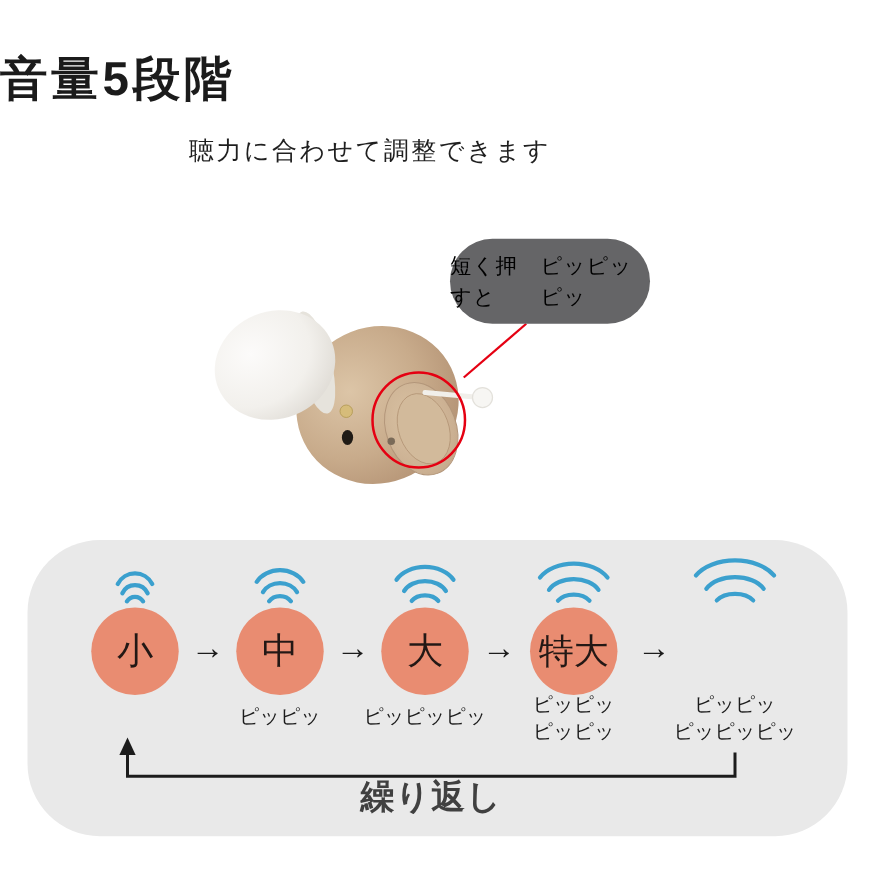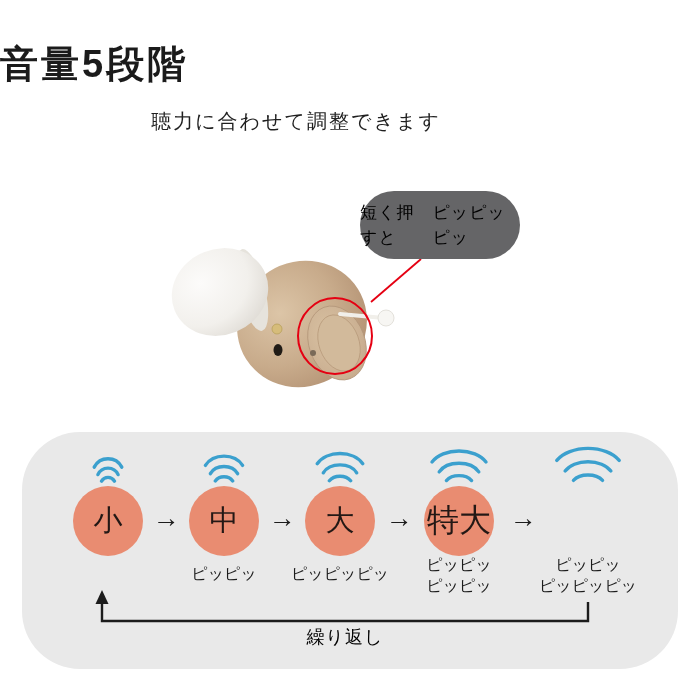--- a/index.html
+++ b/index.html
@@ -22,27 +22,27 @@
   .hero-svg{position:absolute;left:150px;top:240px;width:290px;height:180px;z-index:2;}
 
   
   .panel{position:absolute;left:22px;top:432px;width:656px;height:237px;
          border-radius:58px;background:#E9E9E9;}
   .signal{position:absolute;}
   .level-circle{position:absolute;top:54px;width:70px;height:70px;border-radius:50%;
                 background:#E98C71;display:flex;align-items:center;justify-content:center;
                 color:#231815;}
   .lv-1char{font-size:29px;}
-  .lv-2char{font-size:32px;letter-spacing:0;font-family:Liberation Serif, serif;}
+  .lv-2char{font-size:28px;letter-spacing:0;font-family:Liberation Serif, serif;}
   .flow-arrow{position:absolute;top:71px;width:44px;text-align:center;
               font-size:27px;line-height:30px;color:#1c1c1c;}
   .beep{position:absolute;width:140px;text-align:center;font-size:16px;line-height:21px;
         color:#1b1b1b;}
   .repeat-label{position:absolute;left:243px;top:191px;width:160px;text-align:center;
-                font-size:18px;line-height:28px;color:#000000;letter-spacing:1px;}
+                font-size:27px;line-height:28px;color:#404040;letter-spacing:1px;font-weight:bold;}
   .repeat-svg{position:absolute;left:0;top:0;width:656px;height:237px;}
 </style>
 </head>
 <body>
 
 <div class="canvas">
 
   <div class="page-title">音量5段階</div>
   <div class="page-subtitle">聴力に合わせて調整できます</div>
 

